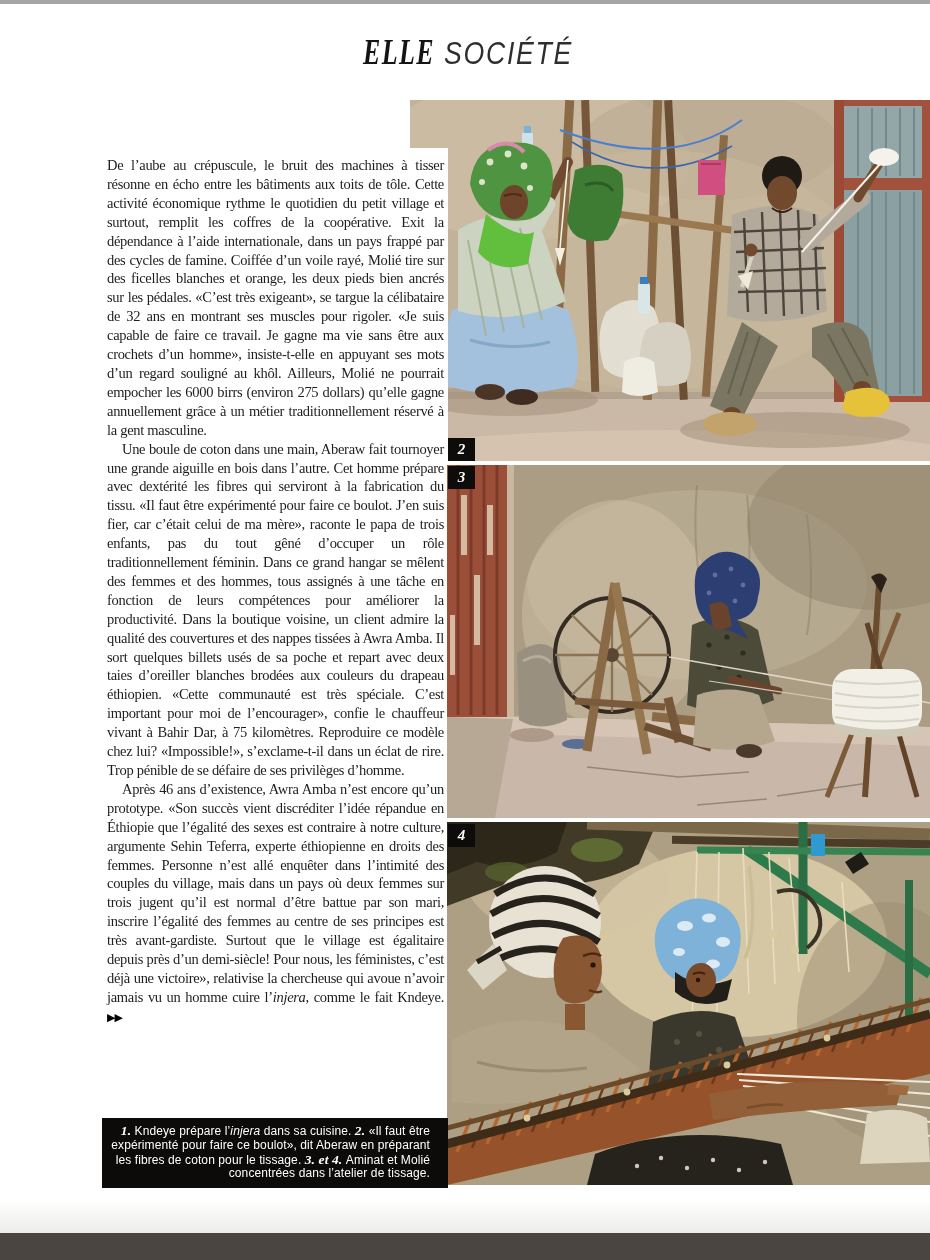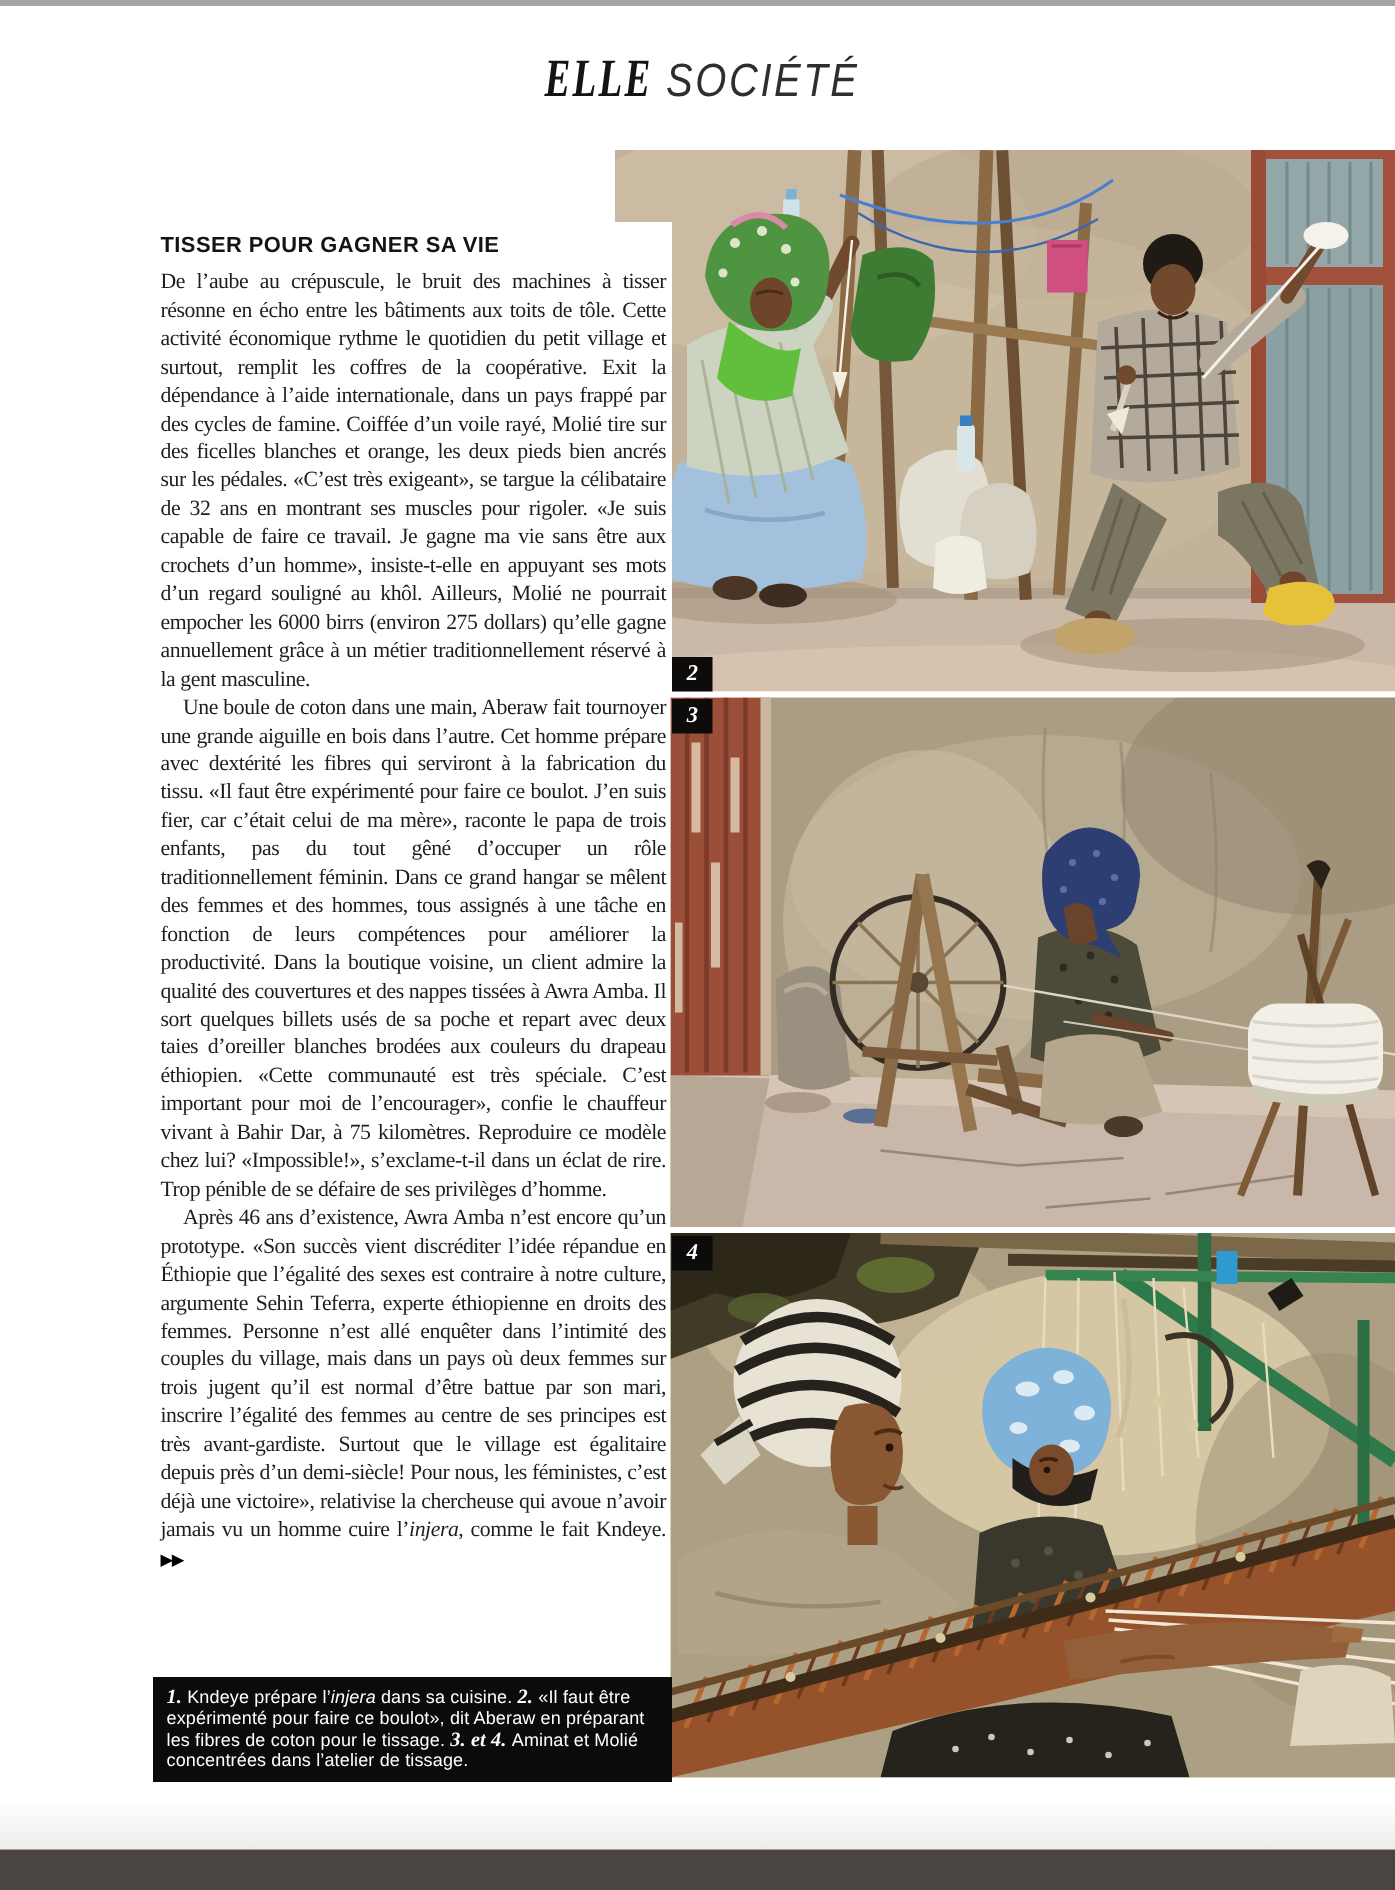--- a/index.html
+++ b/index.html
@@ -28,36 +28,35 @@
   #ph2{left:447px;top:465px;width:483px;height:353px;}
   #ph3{left:447px;top:822px;width:483px;height:363px;}
 
   .badge{position:absolute;width:27px;height:23px;background:#0d0c0a;color:#fff;
          font-family:"Liberation Serif",serif;font-weight:bold;font-style:italic;font-size:15px;
          display:flex;align-items:center;justify-content:center;}
   #b2{left:448px;top:438px;} #b3{left:448px;top:466px;} #b4{left:448px;top:824px;}
 
   
   .capbox{position:absolute;left:102px;top:1118px;width:346px;box-sizing:border-box;background:#0d0b09;color:#fff;
-          padding:6px 18px 7px 9px;font-family:"Liberation Sans",sans-serif;font-size:12px;line-height:13.8px;letter-spacing:.1px;}
+          padding:6px 18px 7px 9px;font-family:"Liberation Sans",sans-serif;font-size:12px;line-height:13.8px;letter-spacing:.1px;text-align:right;}
   .capnum{font-family:"Liberation Serif",serif;font-weight:bold;font-style:italic;font-size:13.5px;}
   .capit{font-style:italic;}
 </style>
 </head>
 <body>
 
 <div class="top-strip"></div>
 
 <header class="masthead">
   <span class="brand">ELLE</span>
   <span class="section">SOCIÉTÉ</span>
 </header>
 
 <article class="textcol">
-  <h1 class="art-heading">TISSER POUR GAGNER SA VIE</h1>
   <p>De l’aube au crépuscule, le bruit des machines à tisser résonne en écho entre les bâtiments aux toits de tôle. Cette activité économique rythme le quotidien du petit village et surtout, remplit les coffres de la coopérative. Exit la dépendance à l’aide internationale, dans un pays frappé par des cycles de famine. Coiffée d’un voile rayé, Molié tire sur des ficelles blanches et orange, les deux pieds bien ancrés sur les pédales. «C’est très exigeant», se targue la célibataire de 32 ans en montrant ses muscles pour rigoler. «Je suis capable de faire ce travail. Je gagne ma vie sans être aux crochets d’un homme», insiste-t-elle en appuyant ses mots d’un regard souligné au khôl. Ailleurs, Molié ne pourrait empocher les 6000 birrs (environ 275 dollars) qu’elle gagne annuellement grâce à un métier traditionnellement réservé à la gent masculine.</p>
   <p class="ind">Une boule de coton dans une main, Aberaw fait tournoyer une grande aiguille en bois dans l’autre. Cet homme prépare avec dextérité les fibres qui serviront à la fabrication du tissu. «Il faut être expérimenté pour faire ce boulot. J’en suis fier, car c’était celui de ma mère», raconte le papa de trois enfants, pas du tout gêné d’occuper un rôle traditionnellement féminin. Dans ce grand hangar se mêlent des femmes et des hommes, tous assignés à une tâche en fonction de leurs compétences pour améliorer la productivité. Dans la boutique voisine, un client admire la qualité des couvertures et des nappes tissées à Awra Amba. Il sort quelques billets usés de sa poche et repart avec deux taies d’oreiller blanches brodées aux couleurs du drapeau éthiopien. «Cette communauté est très spéciale. C’est important pour moi de l’encourager», confie le chauffeur vivant à Bahir Dar, à 75 kilomètres. Reproduire ce modèle chez lui? «Impossible!», s’exclame-t-il dans un éclat de rire. Trop pénible de se défaire de ses privilèges d’homme.</p>
   <p class="ind"><span>Après 46 ans d’existence, Awra Amba n’est encore qu’un prototype. «Son succès vient discréditer l’idée répandue en Éthiopie que l’égalité des sexes est contraire à notre culture, argumente Sehin Teferra, experte éthiopienne en droits des femmes. Personne n’est allé enquêter dans l’intimité des couples du village, mais dans un pays où deux femmes sur trois jugent qu’il est normal d’être battue par son mari, inscrire l’égalité des femmes au centre de ses principes est très avant-gardiste. Surtout que le village est égalitaire depuis près d’un demi-siècle! Pour nous, les féministes, c’est déjà une victoire», relativise la chercheuse qui avoue n’avoir jamais vu un homme cuire l’</span><span class="it">injera</span><span>, comme le fait Kndeye. </span><span class="arrow">▶▶</span></p>
 </article>
 
 <figure class="photo" id="ph1" style="margin:0" aria-label="Molié, voile vert, et Aberaw, chemise à carreaux, filent le coton assis contre un mur de terre">
   <svg viewBox="0 0 520 361" preserveAspectRatio="none">
     <rect width="520" height="361" fill="#c2b29a"></rect>
     <ellipse cx="120" cy="60" rx="160" ry="80" fill="#cfc1a8" opacity=".6"></ellipse>
     <ellipse cx="300" cy="45" rx="130" ry="55" fill="#b7a78d" opacity=".5"></ellipse>

